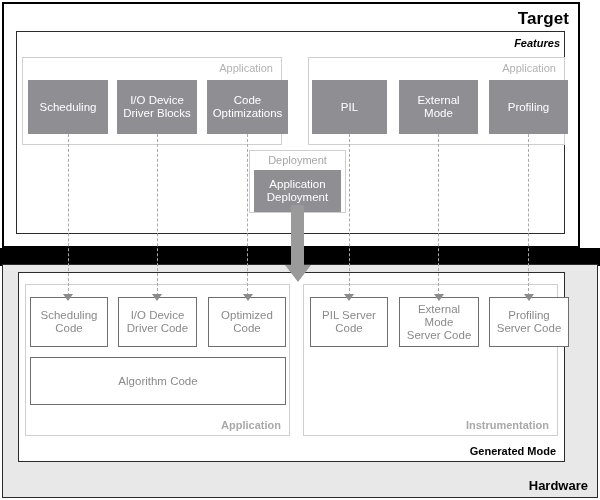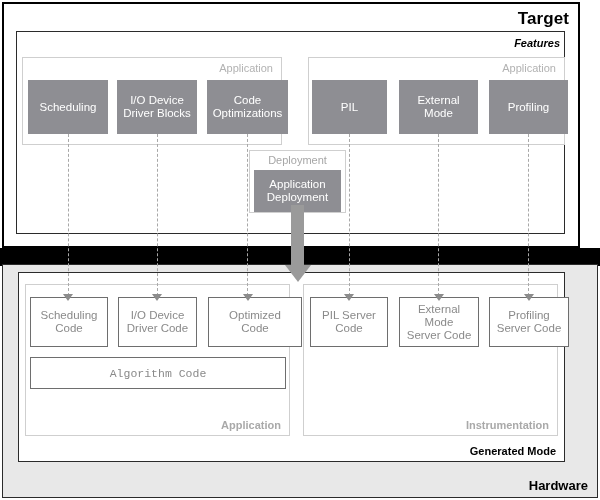--- a/index.html
+++ b/index.html
@@ -182,22 +182,22 @@
   <div class="abs group-box gen-app-group">
     <span class="gen-group-label">Application</span>
   </div>
 
   <div class="abs group-box gen-instr-group">
     <span class="gen-group-label">Instrumentation</span>
   </div>
 
   <div class="abs cblock" style="left:30px;top:297px;width:78px;height:50px;">Scheduling<br>Code</div>
   <div class="abs cblock" style="left:118px;top:297px;width:79px;height:50px;">I/O Device<br>Driver Code</div>
-  <div class="abs cblock" style="left:208px;top:297px;width:94px;height:50px;">Optimized<br>Code</div>
-  <div class="abs cblock" style="left:30px;top:357px;width:256px;height:32px;font-family:Liberation Mono, monospace;">Algorithm Code</div>
+  <div class="abs cblock" style="left:208px;top:297px;width:78px;height:50px;">Optimized<br>Code</div>
+  <div class="abs cblock" style="left:30px;top:357px;width:256px;height:48px;">Algorithm Code</div>
 
   <div class="abs cblock" style="left:310px;top:297px;width:78px;height:50px;">PIL Server<br>Code</div>
   <div class="abs cblock" style="left:399px;top:297px;width:80px;height:50px;">External Mode<br>Server Code</div>
   <div class="abs cblock" style="left:489px;top:297px;width:80px;height:50px;">Profiling<br>Server Code</div>
 
   <div class="abs dash" style="left:67.5px;top:134px;height:162px;"></div>
   <div class="abs dash-head" style="left:63px;top:294px;"></div>
 
   <div class="abs dash" style="left:156.5px;top:134px;height:162px;"></div>
   <div class="abs dash-head" style="left:152px;top:294px;"></div>

